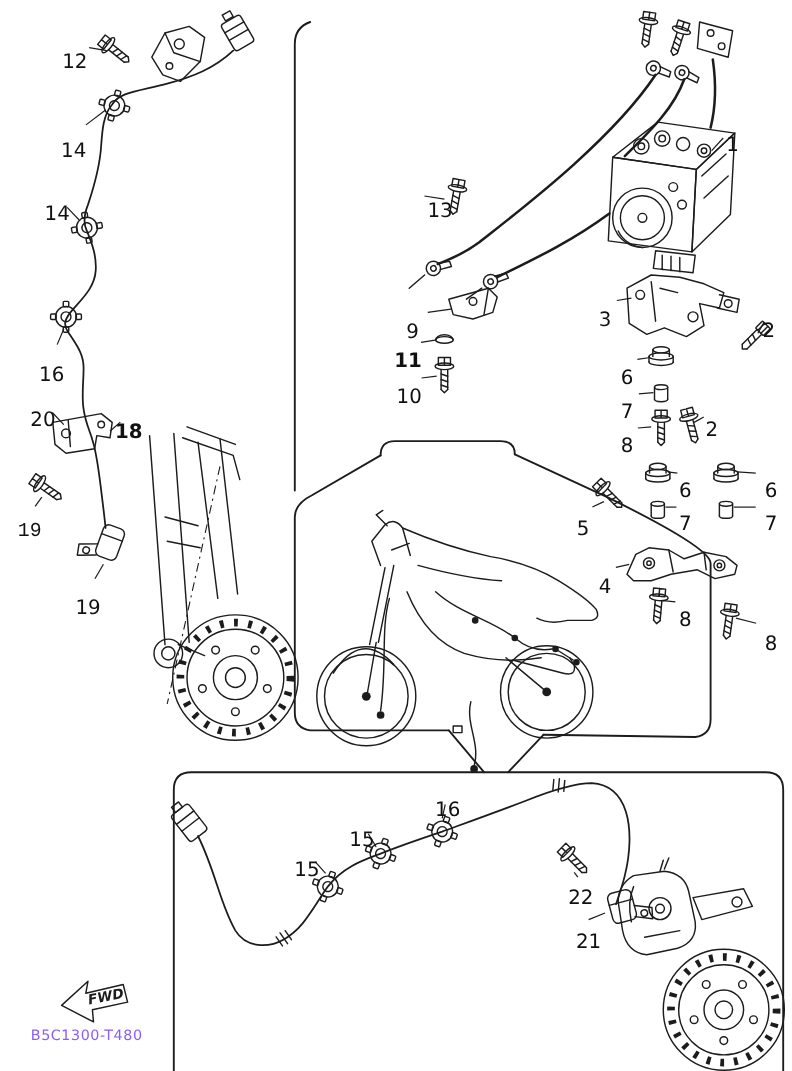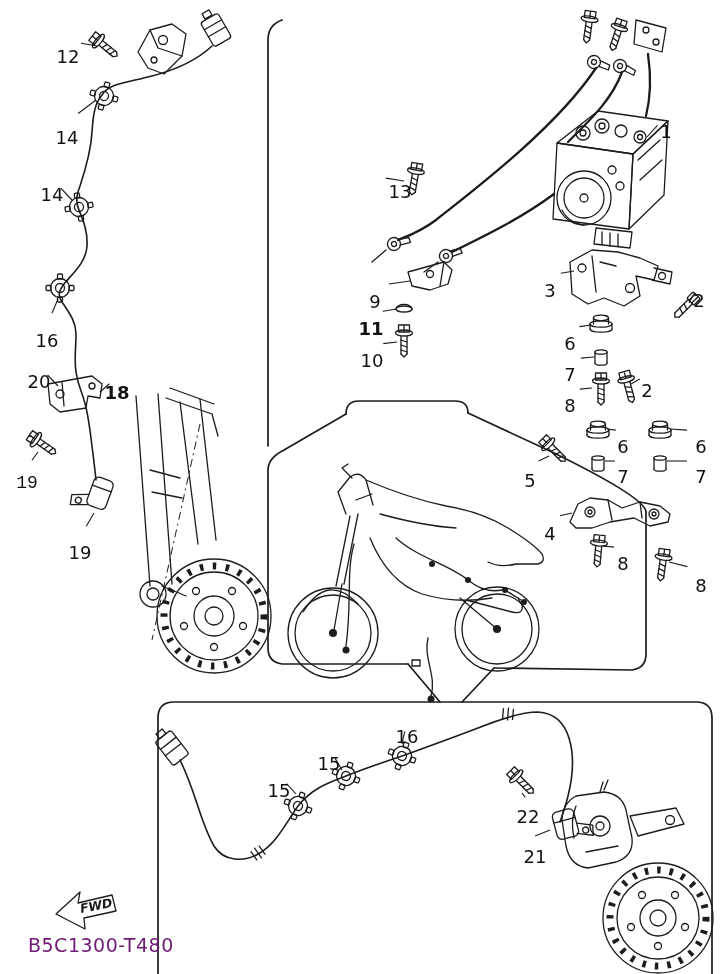--- a/index.html
+++ b/index.html
@@ -4,21 +4,21 @@
 <style>
   html,body{margin:0;padding:0;background:#ffffff;}
   .stage{position:relative;width:720px;height:974px;background:#fff;overflow:hidden;
          font-family:"DejaVu Sans",sans-serif;color:#1c1c1c;}
   svg.layer{position:absolute;left:0;top:0;width:720px;height:974px;}
   #leader-svg{pointer-events:none;}
   #leader-svg line{stroke:#1c1c1c;stroke-width:1.1;}
   #callout-layer{position:absolute;left:0;top:16px;width:694px;height:974px;padding-left:48px;}
   .callout{position:absolute;transform:translate(-50%,-50%);font-size:18px;line-height:1;
            color:#111;cursor:pointer;user-select:none;}
-  .part-code{position:absolute;left:28px;top:934px;font-size:19px;letter-spacing:.5px;color:#701a75;}
+  .part-code{position:absolute;left:28px;top:934px;font-size:13px;letter-spacing:.5px;color:#8b5cf6;}
   .ln{stroke:#1c1c1c;fill:none;stroke-width:1.3;stroke-linecap:round;stroke-linejoin:round;}
   .ln2{stroke:#1c1c1c;fill:none;stroke-width:1.6;stroke-linecap:round;stroke-linejoin:round;}
   .hose{stroke:#1c1c1c;fill:none;stroke-width:2.3;stroke-linecap:round;}
   .frame{stroke:#1c1c1c;fill:none;stroke-width:1.7;stroke-linecap:round;stroke-linejoin:round;}
   .dot{fill:#1c1c1c;stroke:none;}
   .slots{fill:none;stroke:#1c1c1c;stroke-width:7;}
   .dash{stroke:#1c1c1c;fill:none;stroke-width:1;stroke-dasharray:8 4 2 4;}
 </style>
 </head>
 <body>

